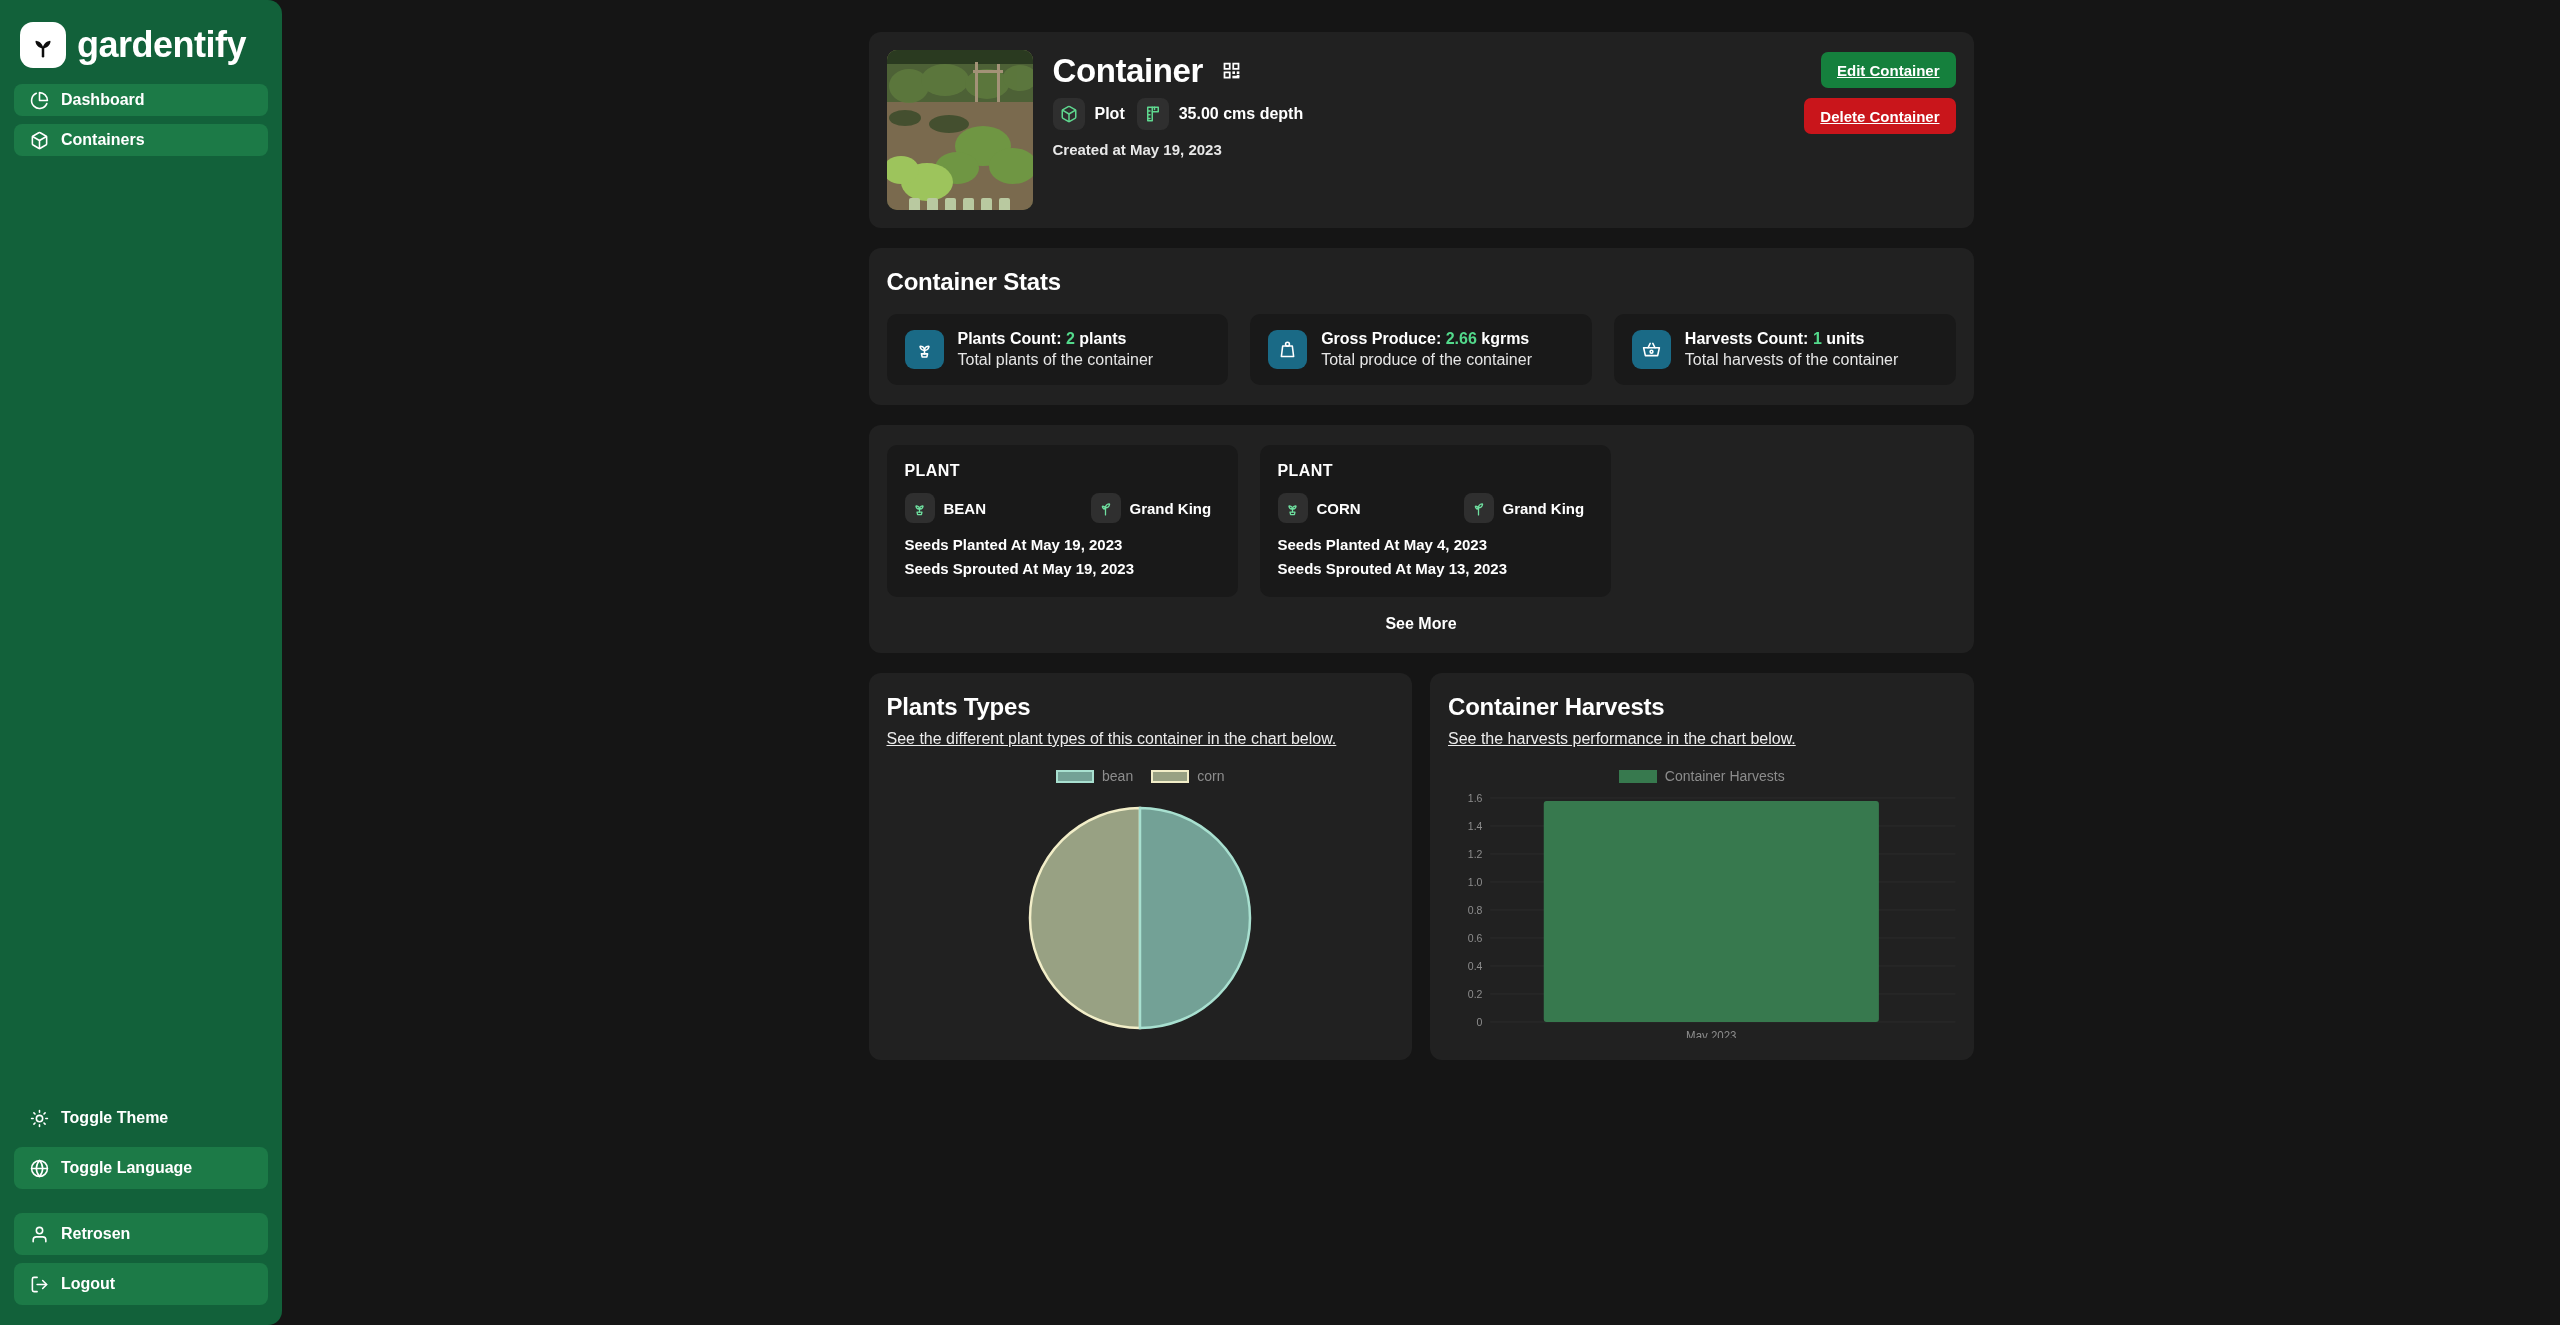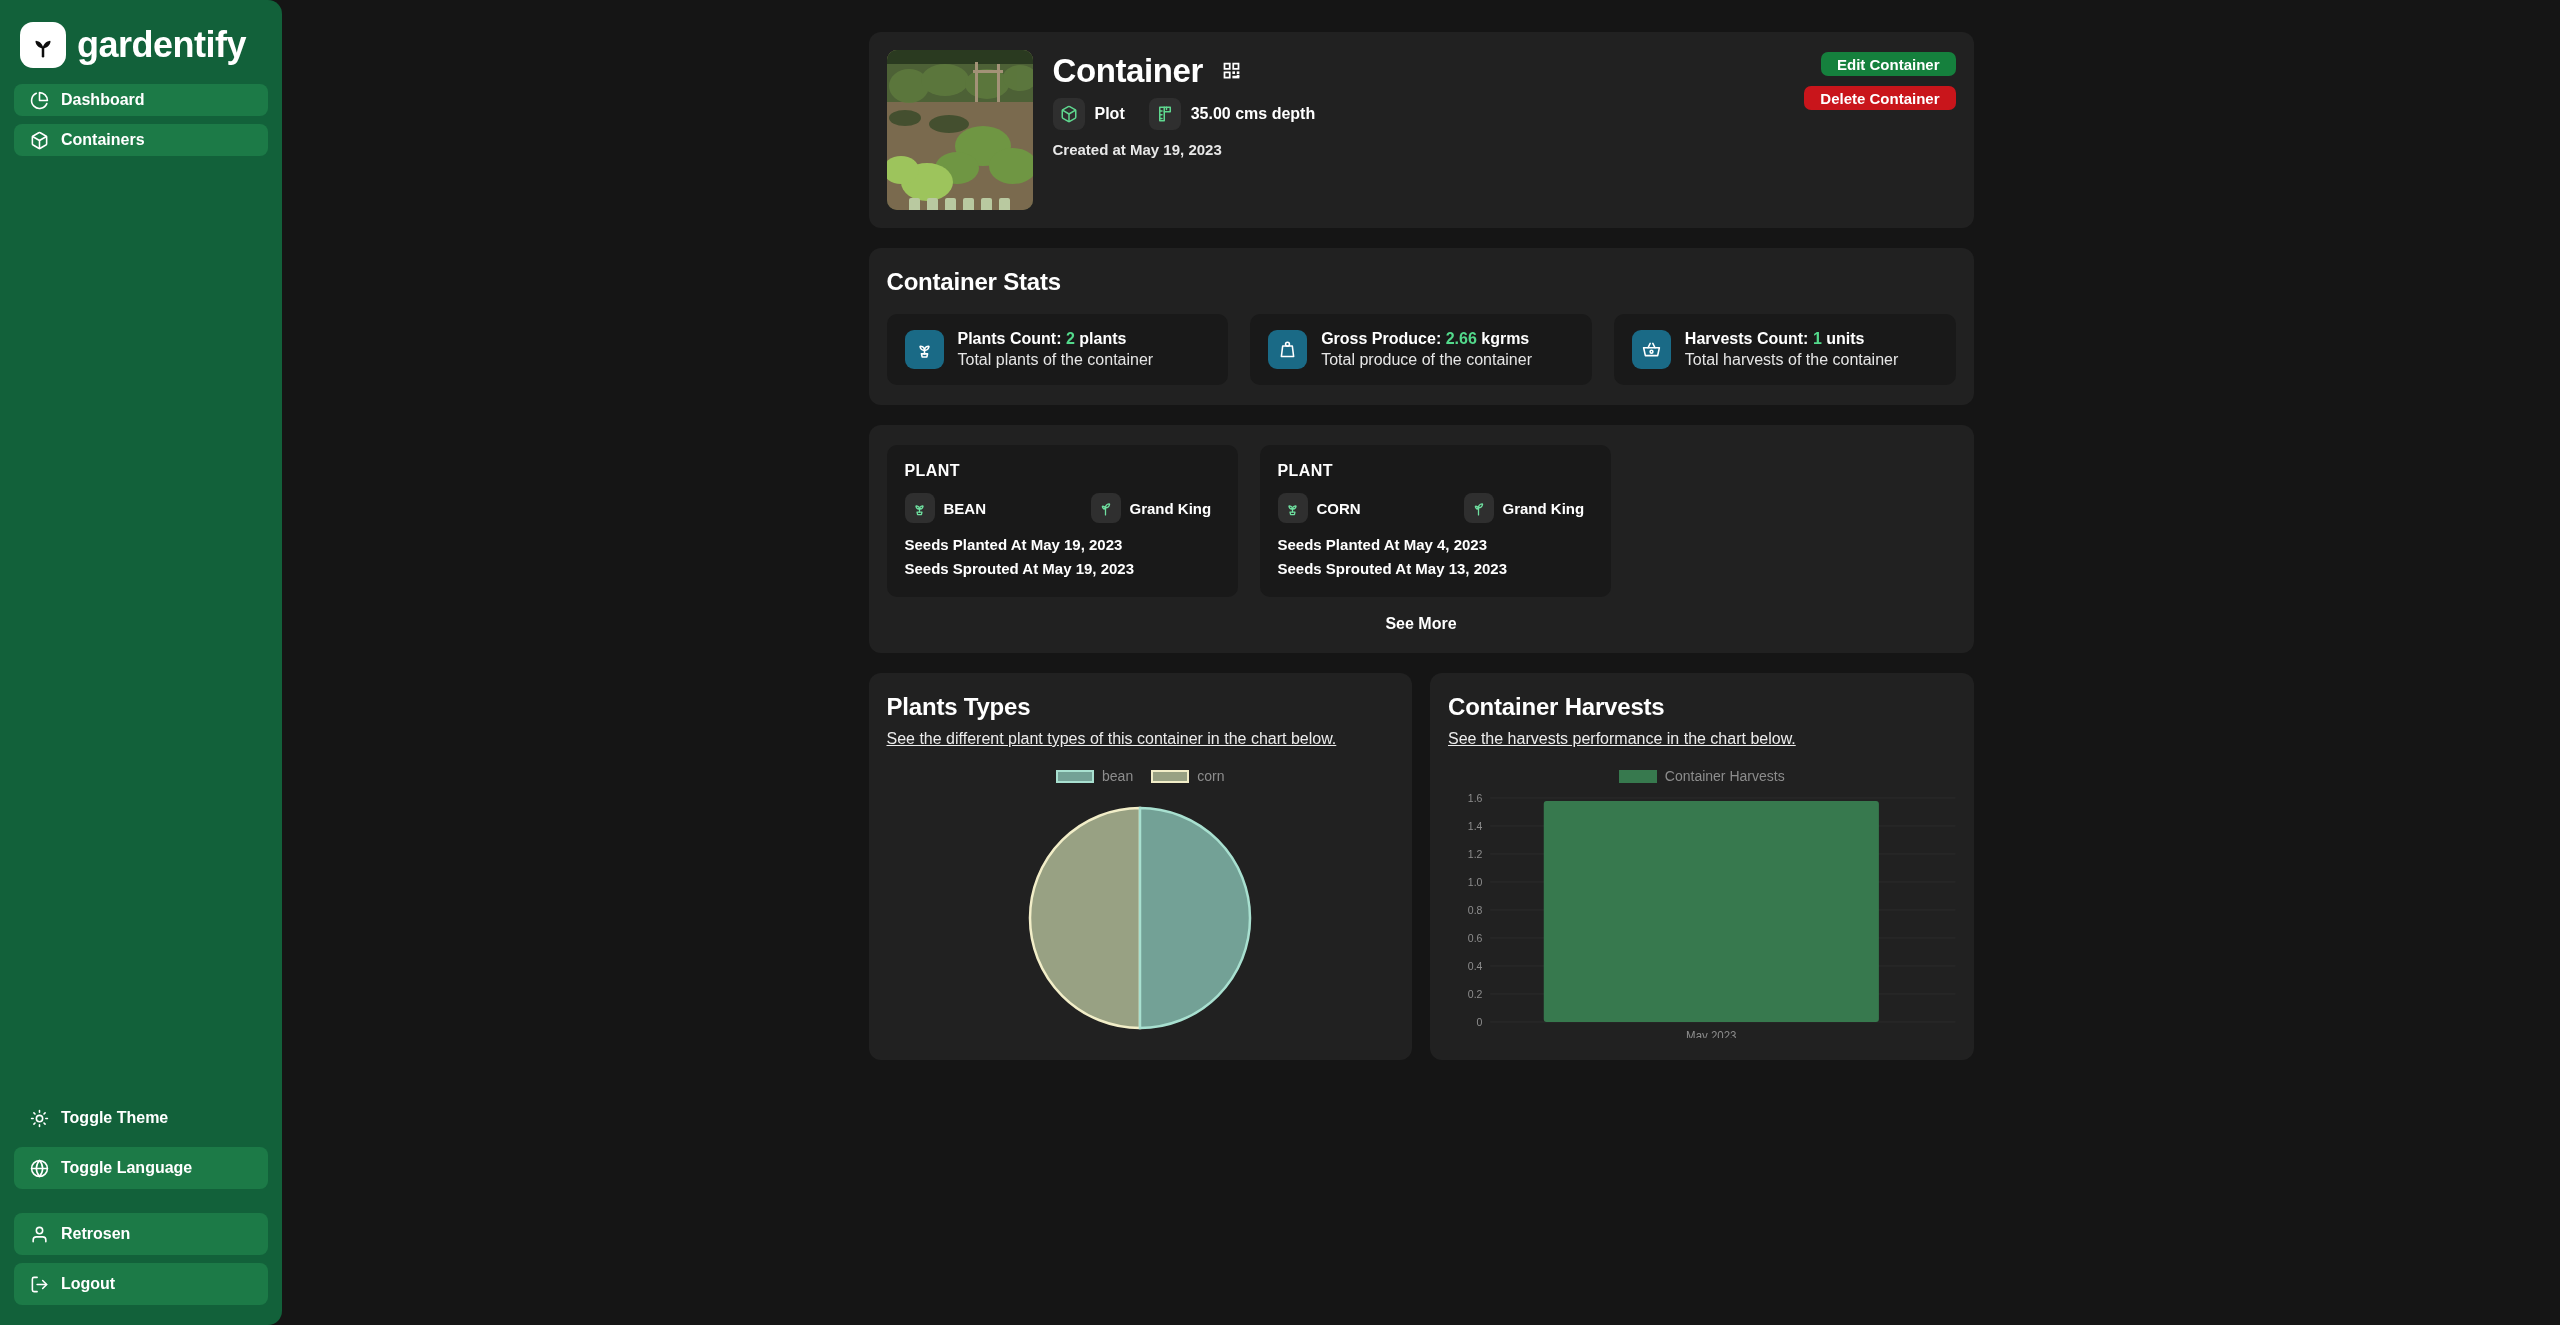--- a/index.html
+++ b/index.html
@@ -108,43 +108,44 @@
   .hdr-info { flex: 1; display: flex; flex-direction: column; gap: 11px; padding-top: 4px; }
   .hdr-title-row { display: flex; align-items: center; gap: 18px; }
   .hdr-title {
     color: #ffffff;
     font-size: 33px;
     font-weight: 700;
     line-height: 1;
     letter-spacing: -0.4px;
   }
   .qr-btn { cursor: pointer; display:flex; }
-  .hdr-meta-row { display: flex; align-items: center; gap: 24px; }
+  .hdr-meta-row { display: flex; align-items: center; gap: 12px; }
   .meta-chip { display: flex; align-items: center; gap: 10px; }
   .meta-ico {
     width: 32px; height: 32px;
     border-radius: 8px;
     background: #2f2f2f;
     display: flex; align-items: center; justify-content: center;
     flex: 0 0 auto;
   }
   .meta-text { color: #ffffff; font-size: 16px; font-weight: 700; }
   .hdr-created { color: #e8e8e8; font-size: 15px; font-weight: 600; }
   .hdr-actions { display: flex; flex-direction: column; gap: 10px; align-items: flex-end; padding-top: 2px; }
   .btn {
     border: none;
     border-radius: 7px;
     color: #ffffff;
     font-size: 15px;
     font-weight: 700;
     padding: 0 16px;
-    height: 24px;
+    height: 36px;
     cursor: pointer;
     font-family: "Liberation Sans", sans-serif;
     white-space: nowrap;
+    text-decoration: underline;
   }
   .btn-green { background: #15803d; }
   .btn-red { background: #c9151b; }
 
   
   .sec { padding: 20px 18px; }
   .sec-head { display: flex; align-items: center; justify-content: space-between; margin-bottom: 18px; }
   .sec-title { color: #ffffff; font-size: 24px; font-weight: 700; letter-spacing: -0.2px; }
 
   .stats-row { display: flex; gap: 22px; }

